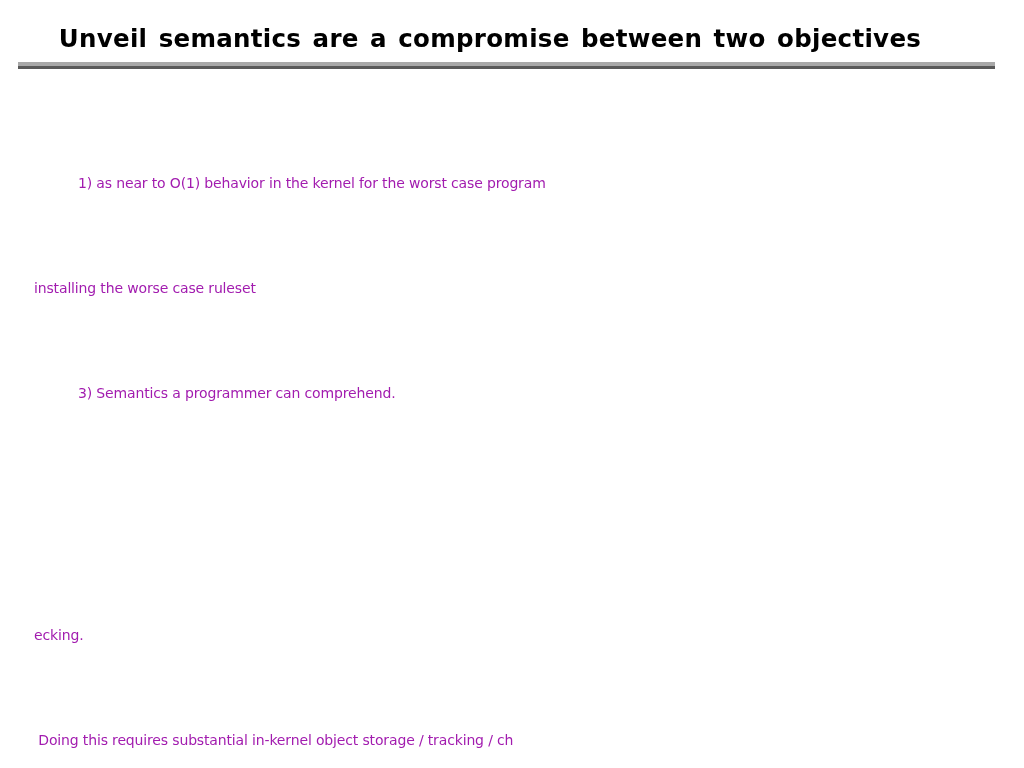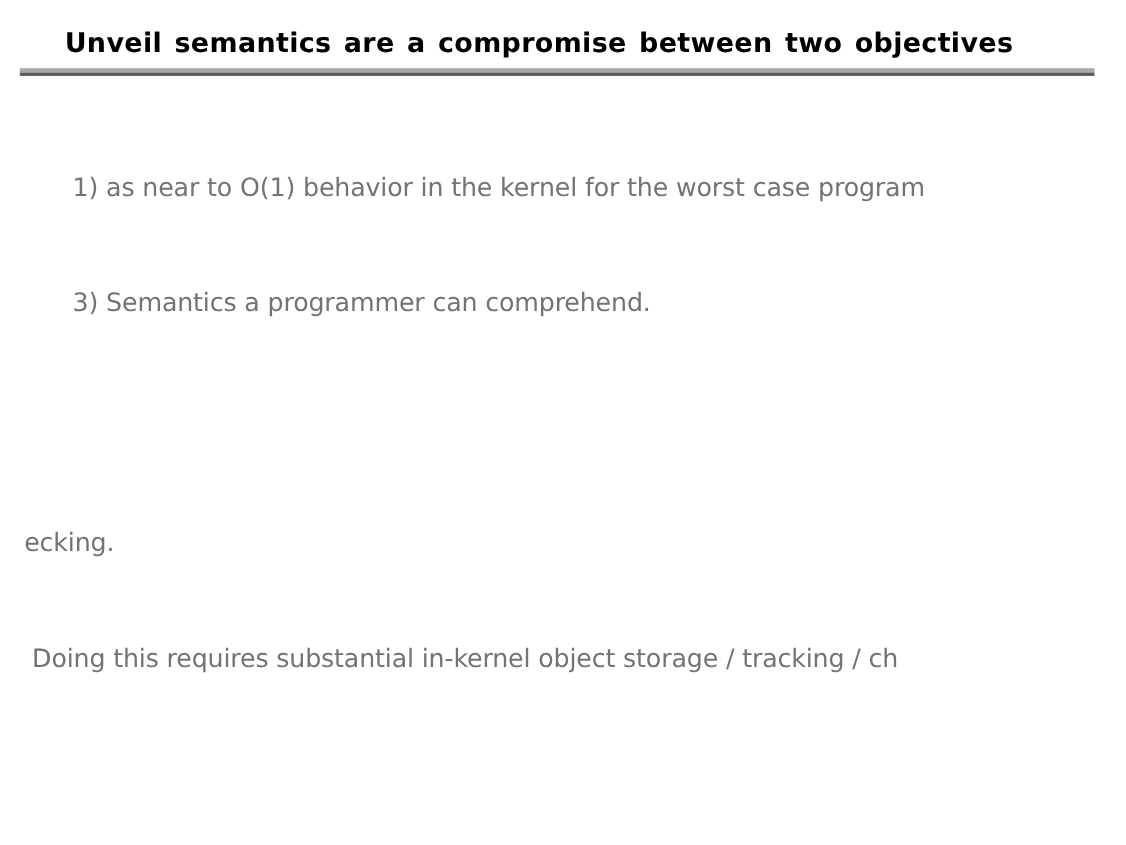--- a/index.html
+++ b/index.html
@@ -66,27 +66,27 @@
   
   .body-area {
     position: absolute;
     left: 18px;
     top: 80px;
     width: 990px;
   }
 
   .para {
     font-family: "DejaVu Sans", sans-serif;
-    font-size: 23px;
+    font-size: 14px;
     font-weight: normal;
-    color: #737373;
+    color: #a21caf;
     line-height: 35px;
     white-space: pre-wrap;
     letter-spacing: -0.15px;
-    margin: 4px;
+    margin: 16px;
   }
 
   .para-gap {
     height: 35px;
   }
 
   .para-line {
     display: block;
     white-space: pre;
   }
@@ -105,20 +105,21 @@
 
   <div class="title-rule">
     <div class="rule-top"></div>
     <div class="rule-bottom"></div>
   </div>
 
   <div class="body-area">
 
     <div class="para">
       <span class="para-line"><span class="indent"></span><span>1) as near to O(1) behavior in the kernel for the worst case program</span></span>
+      <span class="para-line"><span>installing the worse case ruleset</span></span>
       <span class="para-line"><span class="indent"></span><span>3) Semantics a programmer can comprehend.</span></span>
     </div>
 
     <div class="para-gap"></div>
 
     <div class="para">
       <span class="para-line"><span>ecking.</span></span>
       <span class="para-line"><span> Doing this requires substantial in-kernel object storage / tracking / ch</span></span>
     </div>
 

